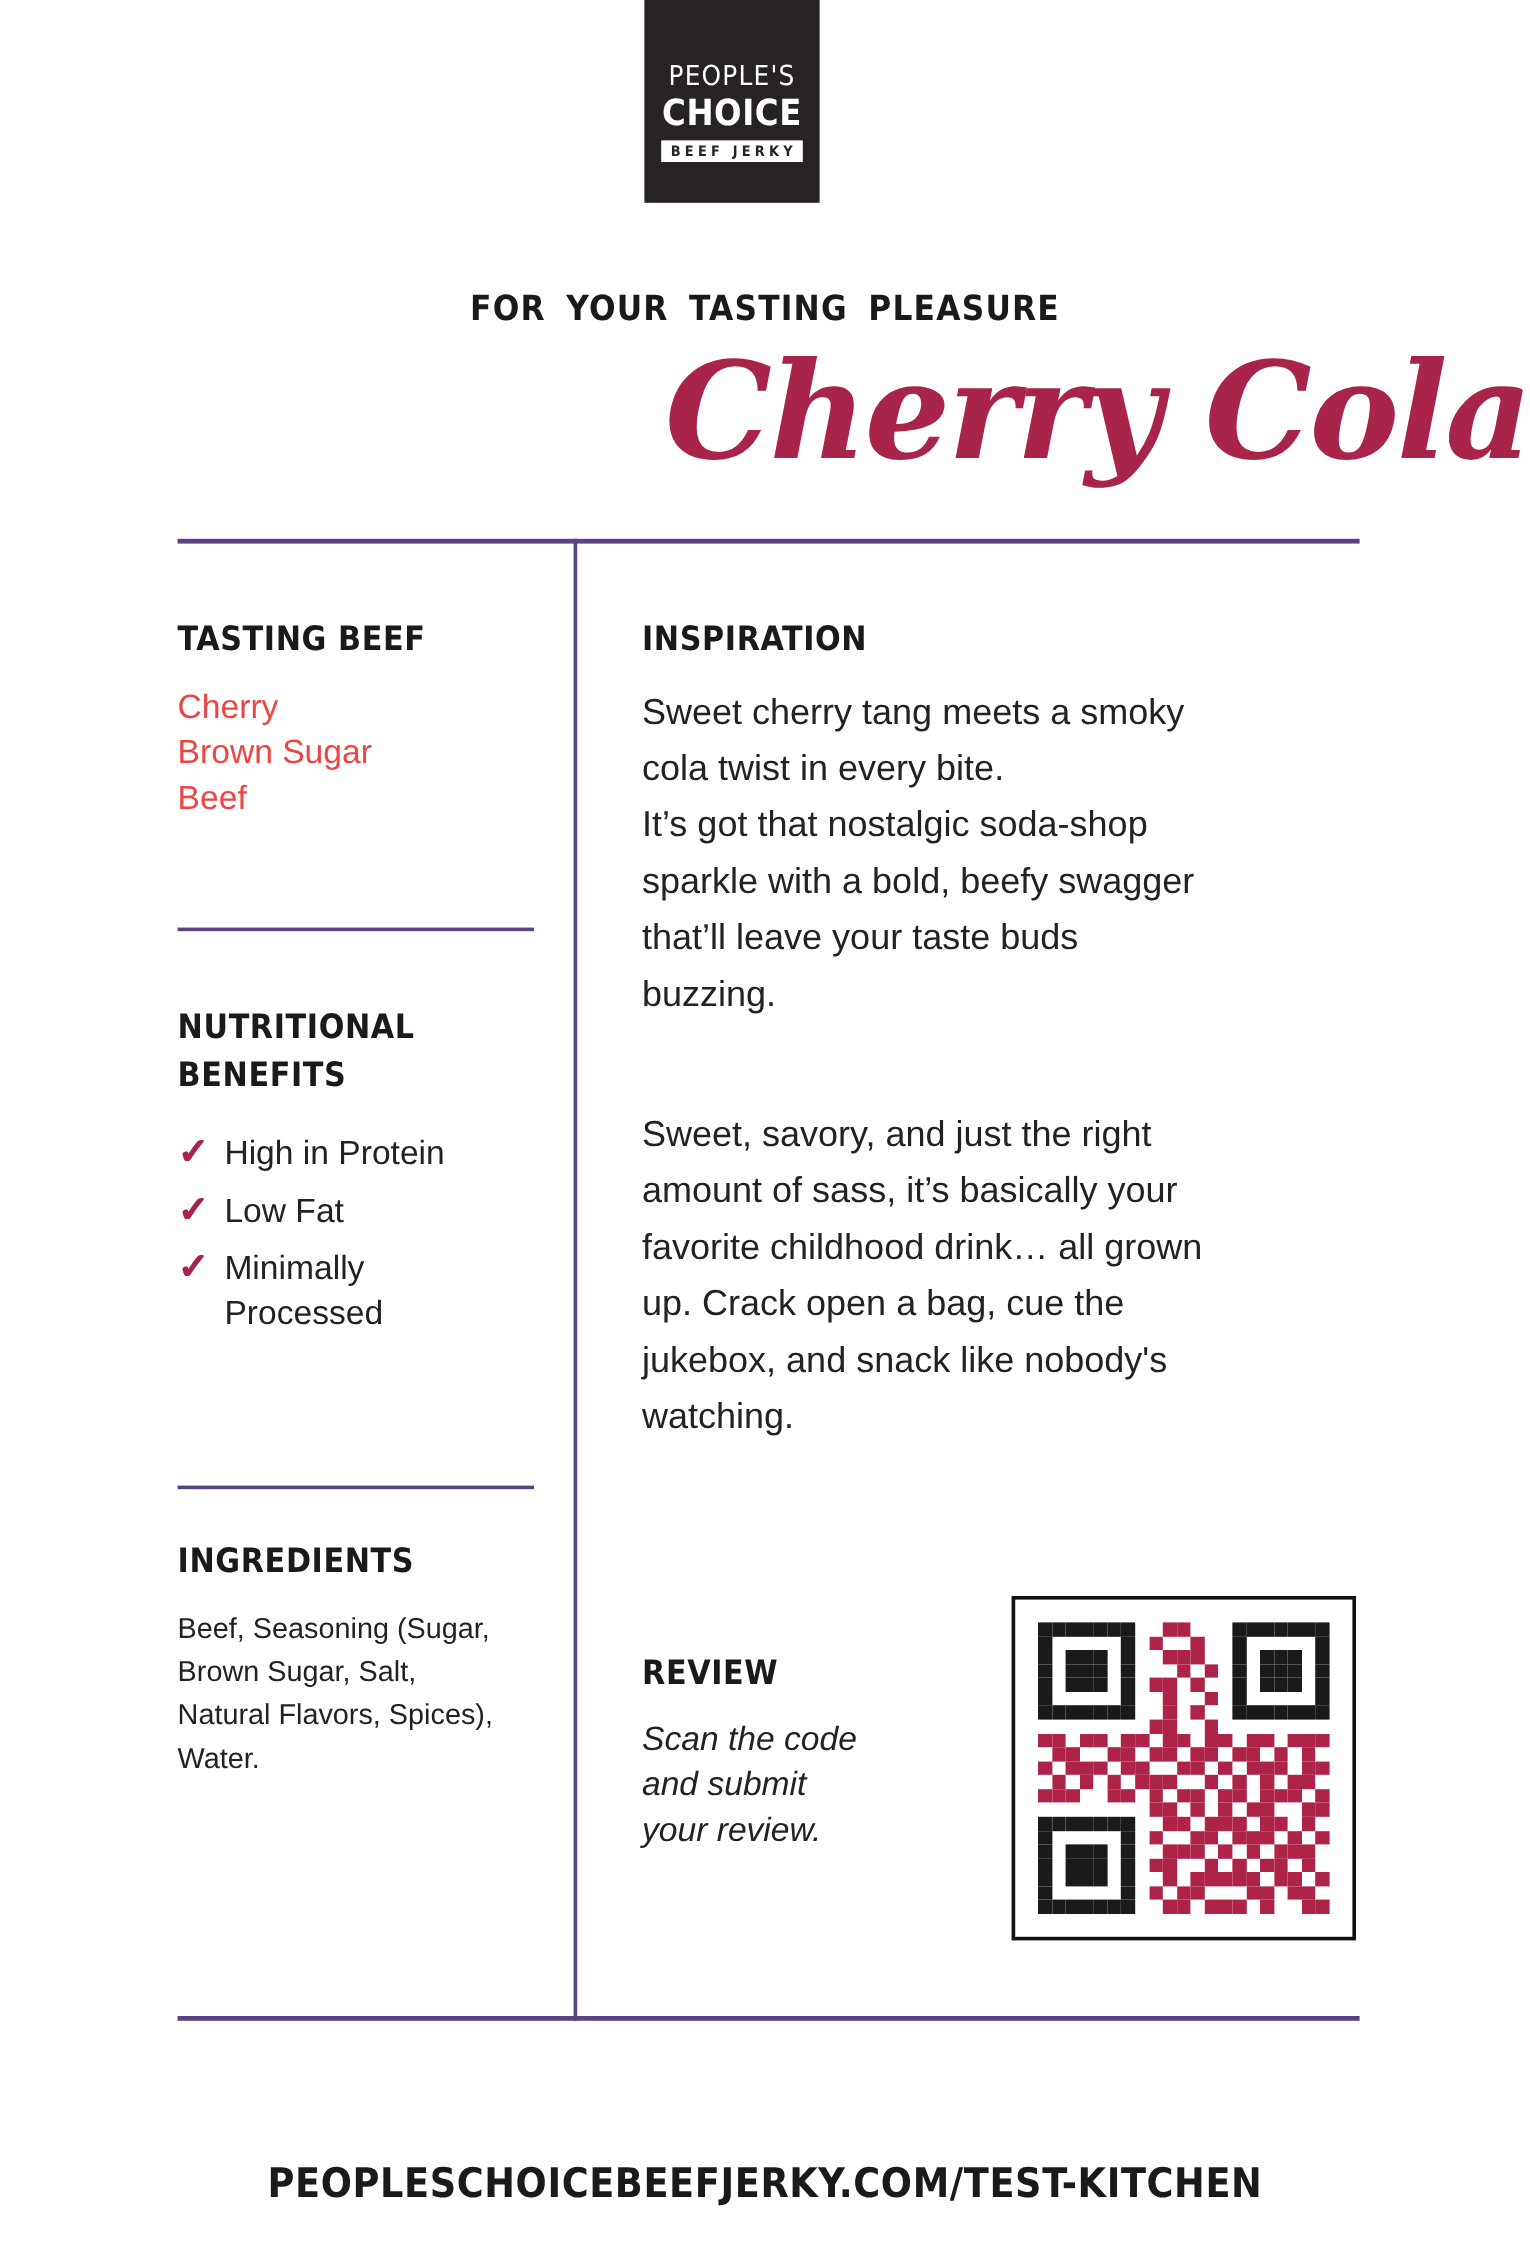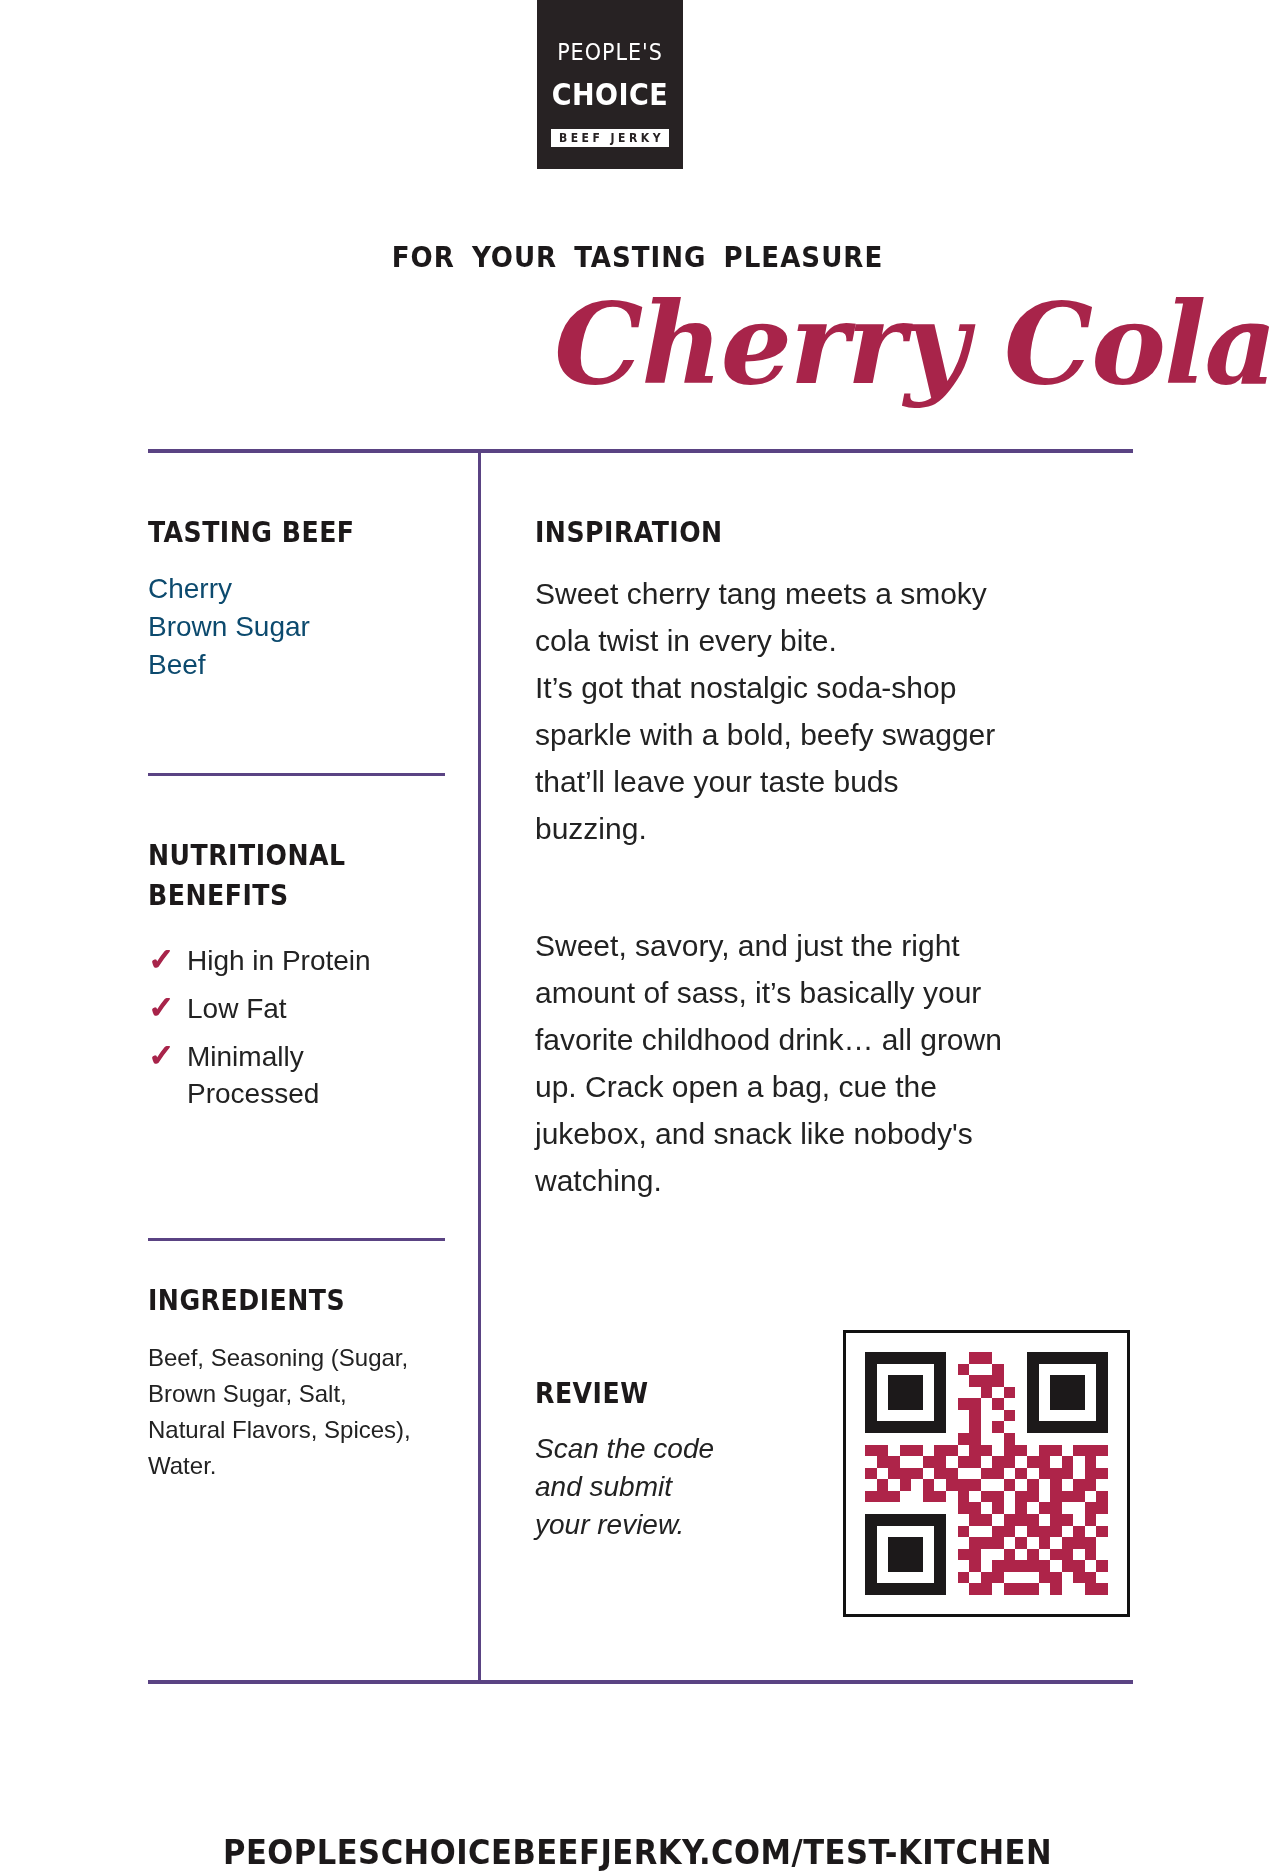--- a/index.html
+++ b/index.html
@@ -18,21 +18,20 @@
     overflow:hidden;
     font-family:"Liberation Sans",sans-serif;
     color:var(--black);
   }
   
   .logo{
     position:absolute;left:537px;top:0;width:146px;height:169px;
     background:var(--logo_black);
     display:flex;flex-direction:column;align-items:center;justify-content:center;
     padding-top:18px;
-    gap:12px;
   }
   .logo-line1{
     color:#fff;font-family:"DejaVu Sans",sans-serif;font-stretch:condensed;
     font-weight:400;font-size:23px;letter-spacing:1px;line-height:1.1;
   }
   .logo-line2{
     color:#fff;font-family:"DejaVu Sans",sans-serif;font-stretch:condensed;
     font-weight:800;font-size:30px;letter-spacing:.5px;line-height:1.1;
   }
   .logo-bar{
@@ -63,21 +62,21 @@
   .rule-div2{left:148px;top:1238px;width:297px;height:3px;}
   
   .sec-head{
     font-family:"DejaVu Sans",sans-serif;font-stretch:condensed;
     font-weight:800;font-size:28px;letter-spacing:.5px;line-height:1.42;
     color:var(--black);white-space:pre-line;
   }
   
   .tasting-head{position:absolute;left:148px;top:513px;}
   .tasting-list{position:absolute;left:148px;top:570px;list-style:none;}
-  .tasting-list li{font-size:28px;line-height:38px;color:#0c4a6e;}
+  .tasting-list li{font-size:28px;line-height:38px;color:#ef4444;}
   .nutri-head{position:absolute;left:148px;top:836px;width:220px;}
   .benefits{position:absolute;left:148px;top:942px;width:300px;}
   .check-row{display:flex;align-items:flex-start;margin-bottom:11px;}
   .check{
     color:var(--crimson);font-weight:800;font-size:31px;line-height:36px;
     margin-right:13px;flex:0 0 auto;
     text-shadow:.8px 0 0 var(--crimson);
   }
   .check-label{font-size:28px;line-height:37px;color:#222;max-width:200px;}
   .ingr-head{position:absolute;left:148px;top:1281px;}
@@ -109,21 +108,20 @@
   }
   .qr-grid .m1{background:var(--black);}
   .qr-grid .m2{background:var(--qr_crimson);}
   .qr-grid .m0{background:transparent;}
   
   .footer-url{
     position:absolute;left:0;top:1800px;width:100%;text-align:center;
     font-family:"DejaVu Sans",sans-serif;font-stretch:condensed;
     font-weight:800;font-size:34px;letter-spacing:.5px;
     color:var(--black);
-    margin-top:32px;
   }
 </style>
 </head>
 <body>
 
 <div class="page">
 
   <header class="logo">
     <div class="logo-line1">PEOPLE'S</div>
     <div class="logo-line2">CHOICE</div>

